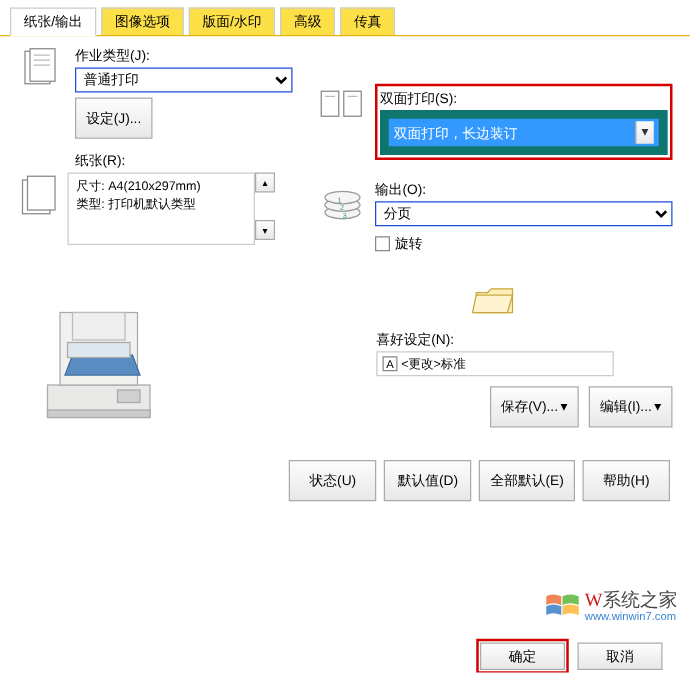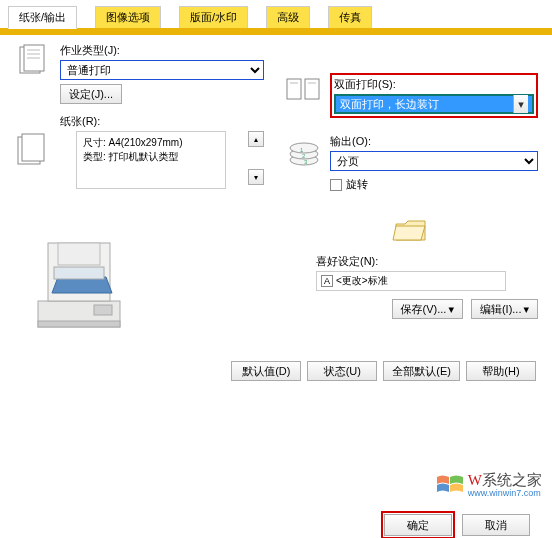--- a/index.html
+++ b/index.html
@@ -8,22 +8,22 @@
   font-size: 11px;
   background: #fff;
   width: 552px;
   height: 538px;
   position: relative;
   overflow: hidden;
 }
 .tabs {
   display: flex;
   padding: 6px 8px 0 8px;
-  border-bottom: 7px solid #eab308;
-  gap: 17px;
+  border-bottom: 1px solid #eab308;
+  gap: 3px;
 }
 .tab {
   padding: 3px 10px;
   border: 1px solid #ccc;
   border-bottom: none;
   background: #fde047;
   margin-right: 1px;
   cursor: pointer;
   font-size: 11px;
 }
@@ -51,55 +51,55 @@
   border: 1px solid #1d4ed8;
   background: #fff;
   padding: 0 2px;
 }
 .btn {
   border: 1px solid #aaa;
   background: linear-gradient(#fdfdfd,#e8e8e8);
   padding: 2px 8px;
   font-size: 11px;
   cursor: pointer;
-  height: 20px;
+  height: 33px;
   display: inline-flex;
   align-items: center;
   gap: 2px;
 }
 .btn-small { min-width: 60px; justify-content: center; }
 .settings-btn { margin-top: 4px; margin-left: 46px; }
 .paper-box {
   border: 1px solid #ccc;
   padding: 4px 6px;
   width: 150px;
   height: 58px;
   font-size: 10px;
   line-height: 14px;
   position: relative;
 }
-.paper-wrap { display: flex; align-items: start; gap: 22px; }
+.paper-wrap { display: flex; align-items: start; gap: 0; }
 .scroll-btn {
   width: 16px; height: 16px;
   border: 1px solid #aaa;
   background: linear-gradient(#fdfdfd,#e8e8e8);
   display: flex; align-items: center; justify-content: center;
   font-size: 8px;
   cursor: pointer;
 }
 .scrolls { display:flex; flex-direction:column; gap:22px; }
 .red-box { border: 2px solid #d40000; padding: 2px; }
 .duplex-combo {
   background: #3399ff;
   color: #fff;
-  height: 20px;
+  height: 36px;
   display: flex;
   align-items: center;
   padding: 0 4px;
-  border: 2px solid #0f766e;
+  border: 7px solid #0f766e;
   position: relative;
 }
 .duplex-combo::after {
   content: "▾";
   color: #333;
   position: absolute;
   right: 4px;
   background: linear-gradient(#fdfdfd,#e8e8e8);
   width: 14px;
   text-align: center;
@@ -303,22 +303,22 @@
         </div>
         <div class="save-edit-row">
           <button class="btn"><span>保存(V)...</span> ▾</button>
           <button class="btn"><span>编辑(I)...</span> ▾</button>
         </div>
       </div>
     </div>
   </div>
 
   <div class="bottom-btns">
+    <button class="btn">状态(U)</button>
     <button class="btn">默认值(D)</button>
-    <button class="btn">状态(U)</button>
     <button class="btn">全部默认(E)</button>
     <button class="btn">帮助(H)</button>
   </div>
 </div>
 
 <div class="watermark">
   <svg class="flag" viewBox="0 0 28 22">
     <path d="M1 3 Q6 0 13 3 L13 10 Q6 7 1 10 Z" fill="#e74"></path>
     <path d="M14 3 Q20 0 27 3 L27 10 Q20 7 14 10 Z" fill="#6b4"></path>
     <path d="M1 11 Q6 8 13 11 L13 18 Q6 15 1 18 Z" fill="#48c"></path>

